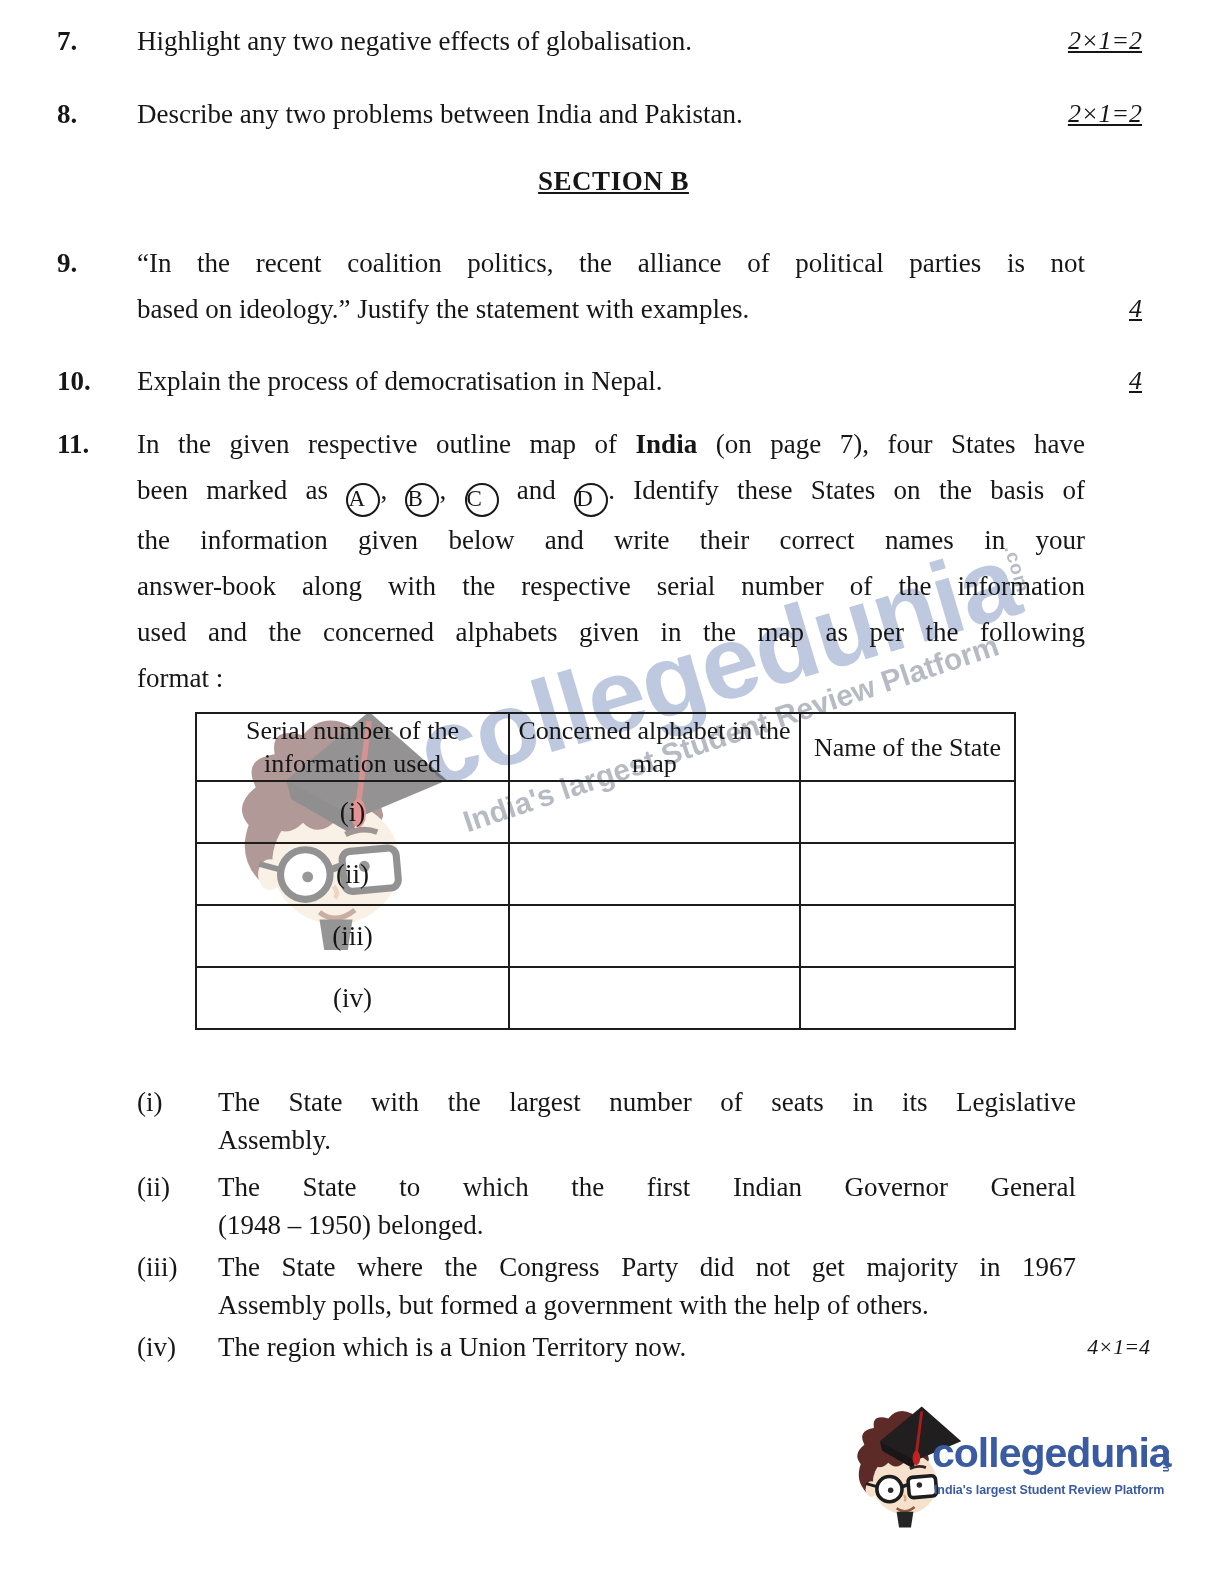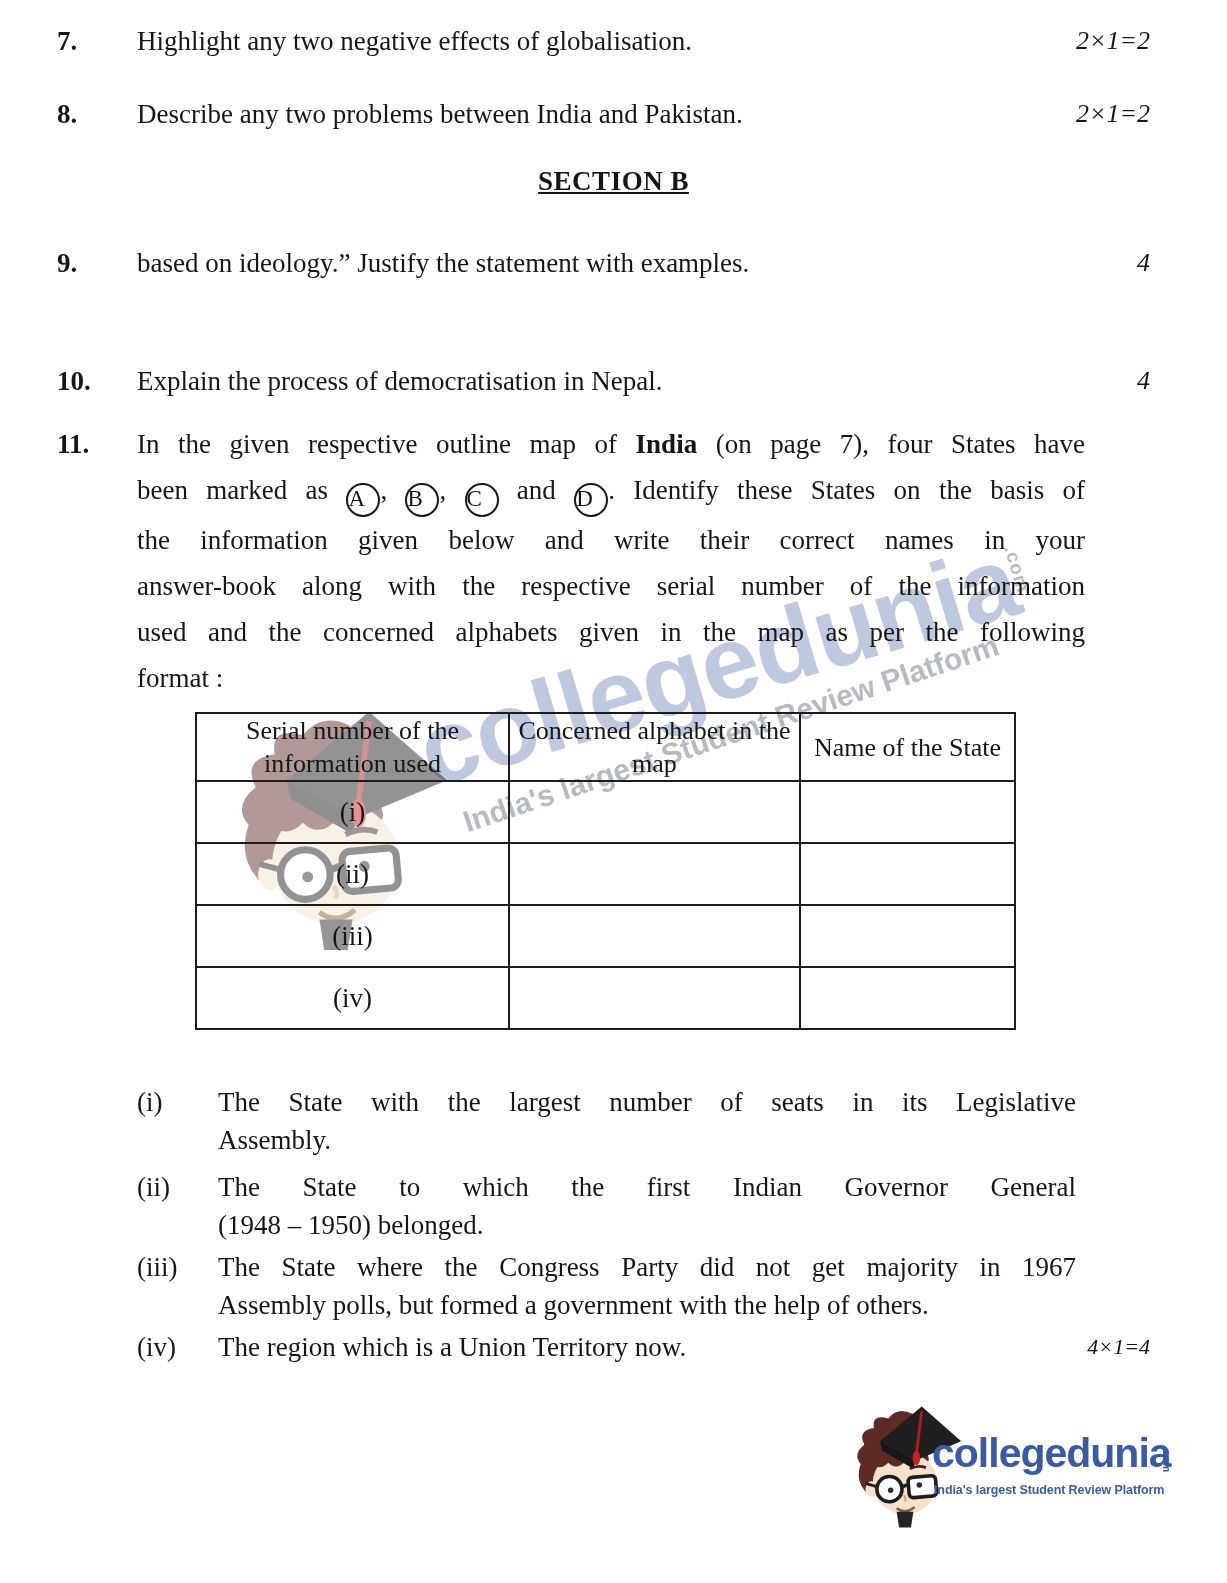--- a/index.html
+++ b/index.html
@@ -25,21 +25,21 @@
     left:470px; top:804px; line-height:36px; font-family:"Liberation Sans",sans-serif;
     font-weight:bold; font-size:30px; color:rgba(122,130,145,0.55);
     transform:rotate(-18.5deg); transform-origin:0 100%;
   }
   .mascot-faded{position:absolute; left:218px; top:684px; width:236px; height:282px; opacity:0.48; z-index:0;}
   
   .content{position:absolute; inset:0; z-index:1;}
   .q{position:absolute; left:57px; width:1093px; font-size:27px; line-height:46px;}
   .qnum{position:absolute; left:0; top:0; font-weight:bold;}
   .qbody{margin-left:80px; width:948px;}
-  .qmarks{position:absolute; right:0; bottom:0; font-style:italic; font-size:26px;}
+  .qmarks{position:absolute; right:8px; bottom:0; font-style:italic; font-size:26px;text-decoration:underline;}
   .jline{white-space:nowrap; text-align:justify; text-align-last:justify;}
   .nline{text-align:left;}
   .section-heading{position:absolute; left:0; top:166px; width:100%; text-align:center;
     font-weight:bold; font-size:27px; letter-spacing:0.5px;text-decoration:underline;}
   .circ{
     display:inline-block; width:30px; height:30px; border:2px solid #181818; border-radius:50%;
     text-align:center; line-height:28px; font-size:23px; vertical-align:-7px;
   }
   
   .fmt-table{position:absolute; left:195px; top:712px; border-collapse:collapse;
@@ -122,20 +122,21 @@
       <span class="qnum">8.</span>
       <div class="qbody nline">Describe any two problems between India and Pakistan.</div>
       <span class="qmarks">2×1=2</span>
     </div>
 
     <div class="section-heading">SECTION B</div>
 
     <div class="q" style="top:240px">
       <span class="qnum">9.</span>
       <div class="qbody">
+        <div class="jline">“In the recent coalition politics, the alliance of political parties is not</div>
         <div class="nline">based on ideology.” Justify the statement with examples.</div>
       </div>
       <span class="qmarks">4</span>
     </div>
 
     <div class="q" style="top:358px">
       <span class="qnum">10.</span>
       <div class="qbody nline">Explain the process of democratisation in Nepal.</div>
       <span class="qmarks">4</span>
     </div>

